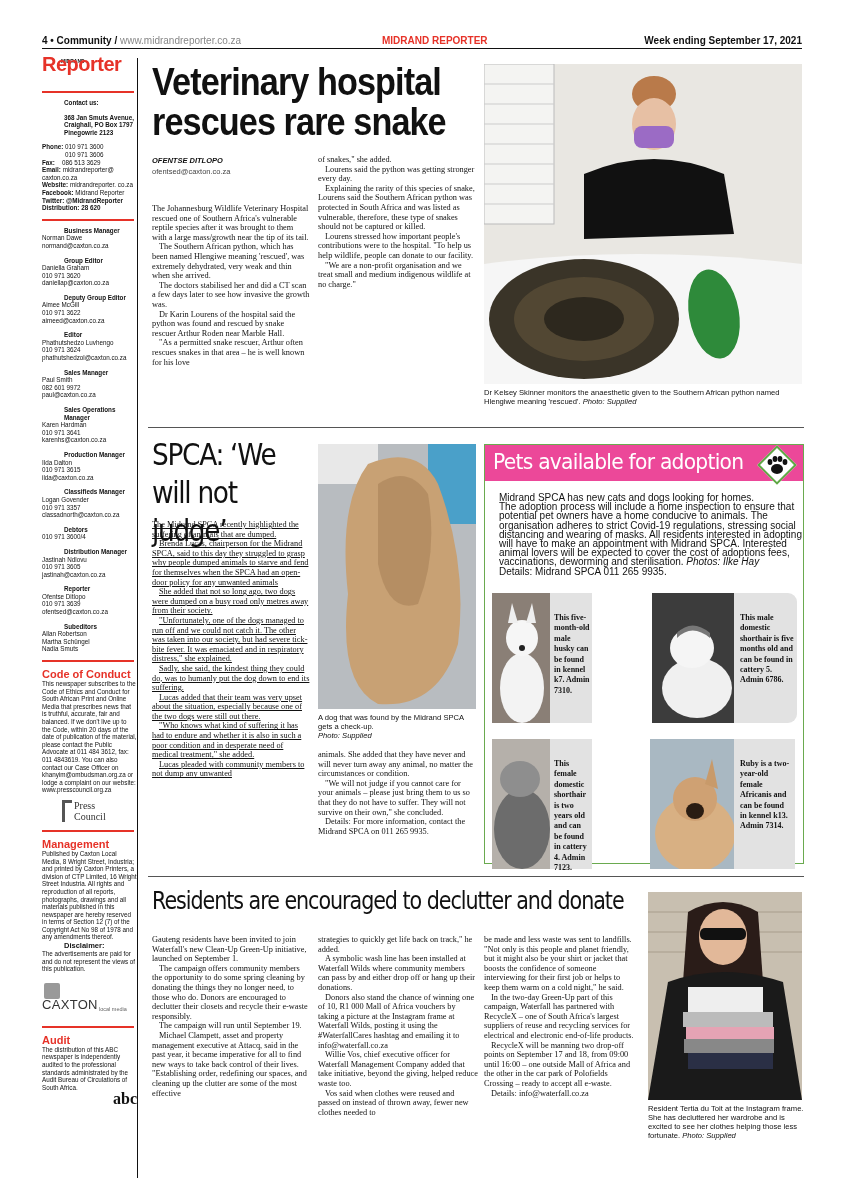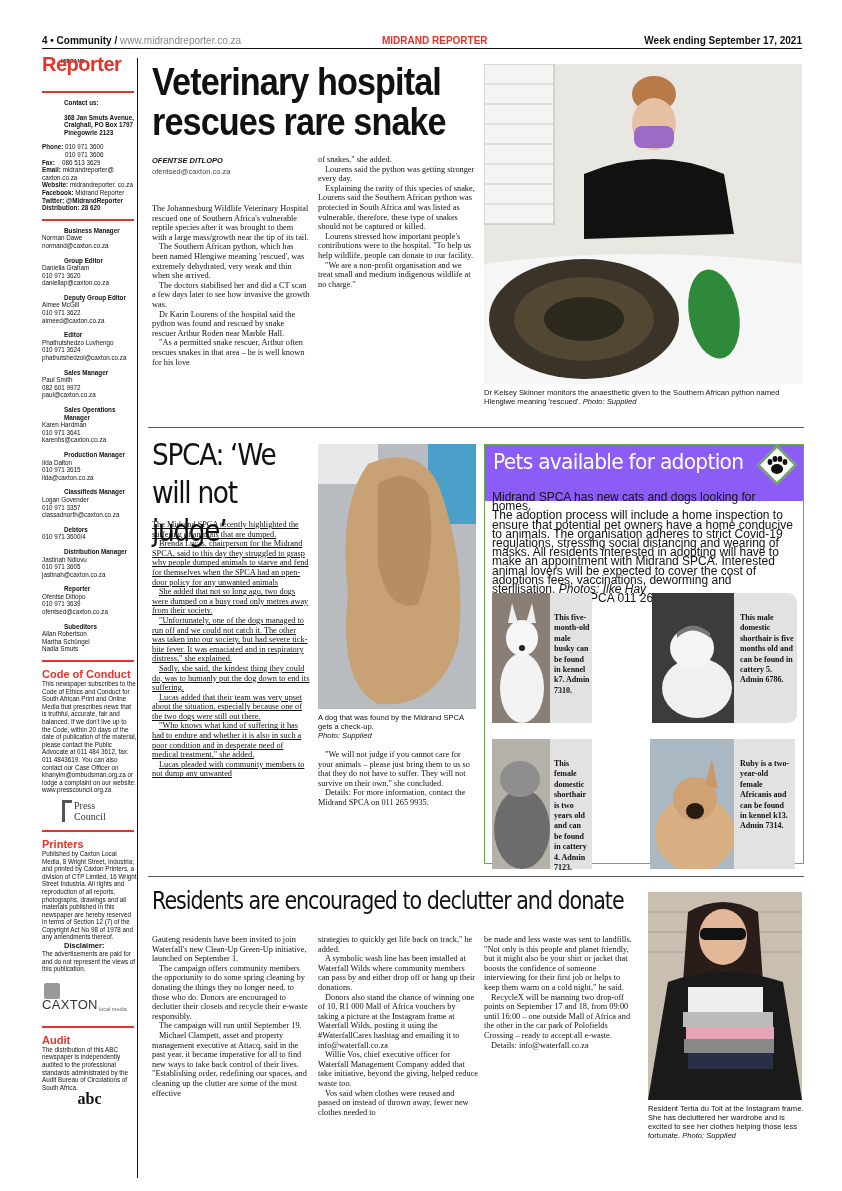--- a/index.html
+++ b/index.html
@@ -24,21 +24,21 @@
   .sb-block { margin-bottom: 7px; }
   .sb-b { font-weight: bold; margin-left: 22px; }
   .sb-sec-title { font-size: 11px; line-height: 12px; font-weight: bold; color: #e63228; }
   .press-logo { height: 26px; margin: 6px 0 4px 20px; position: relative; }
   .press-logo .mark { position: absolute; left: 0; top: 0; width: 10px; height: 22px; border-left: 3px solid #555; border-top: 3px solid #555; }
   .press-logo .txt { position: absolute; left: 12px; top: 0; font-family: "Liberation Serif", serif; font-size: 10px; line-height: 11px; color: #333; }
   .caxton-logo { height: 40px; margin-top: 10px; position: relative; }
   .caxton-logo .sq { position: absolute; left: 2px; top: 0; width: 16px; height: 16px; background: #999; border-radius: 2px; }
   .caxton-logo .name { position: absolute; left: 0; top: 18px; font-size: 13px; color: #333; letter-spacing: 0.3px; }
   .caxton-logo .sub { position: absolute; left: 57px; top: 23px; font-size: 5.5px; color: #666; }
-  .abc-logo { text-align: center; font-size: 16px; font-weight: bold; color: #111; margin-top: 4px; font-family: "Liberation Serif", serif; }
+  .abc-logo { text-align: right; font-size: 16px; font-weight: bold; color: #111; margin-top: 4px; font-family: "Liberation Serif", serif; }
 
   
   .hl-snake { left: 152px; top: 62px; width: 330px; font-family: "Liberation Sans", sans-serif; font-weight: bold; font-size: 38px; line-height: 40px; letter-spacing: -1px; transform: scaleX(0.9); transform-origin: left top; }
   .byline { left: 152px; top: 156px; font-family: "Liberation Sans", sans-serif; font-size: 7.5px; }
   .byline .name { font-weight: bold; font-style: italic; display: block; }
   .byline .email { color: #444; display: block; margin-top: 2px; }
 
   .col { font-size: 8.3px; line-height: 9.6px; text-align: left; }
   .col p { text-indent: 7px; }
   .col p.first { text-indent: 0; }
@@ -46,26 +46,26 @@
   .photo { background: #ccc; overflow: hidden; }
   .caption { font-family: "Liberation Sans", sans-serif; font-size: 7.6px; line-height: 9px; }
   .caption i { font-style: italic; }
 
   .hr { height: 1px; background: #555; }
 
   .hl-spca { left: 152px; top: 436px; width: 160px; font-family: "DejaVu Sans", sans-serif; font-size: 30px; line-height: 38px; letter-spacing: -1.5px; transform: scaleX(0.88); transform-origin: left top; }
 
   
   .pets-box { left: 484px; top: 444px; width: 320px; height: 420px; border: 1.5px solid #6aaa4f; }
-  .pets-head { position: absolute; left: 0; top: 0; width: 100%; height: 56px; background: #8b5cf6; }
+  .pets-head { position: absolute; left: 0; top: 0; width: 100%; height: 36px; background: #ec4899; }
   .pets-title { position: absolute; left: 8px; top: 4px; font-family: "DejaVu Sans", sans-serif; font-size: 22px; color: #fff; letter-spacing: -0.8px; transform: scaleX(0.92); transform-origin: left top; white-space: nowrap; }
   .paw-wrap { position: absolute; right: 8px; top: 2px; width: 36px; height: 36px; }
   .paw-diamond { position: absolute; left: 4px; top: 4px; width: 28px; height: 28px; background: #fff; transform: rotate(45deg); border: 2px solid #5fa845; }
   .paw { position: absolute; left: 0; top: 0; width: 36px; height: 36px; }
-  .pets-intro { position: absolute; left: 7px; top: 48px; width: 305px; font-family: "Liberation Sans", sans-serif; font-size: 12px; line-height: 9.2px; }
+  .pets-intro { position: absolute; left: 14px; top: 48px; width: 305px; font-family: "Liberation Sans", sans-serif; font-size: 10px; line-height: 9.2px; }
   .pet-card { position: absolute; width: 100px; height: 130px; background: #e2e2e2; }
   .pet-card .pimg { position: absolute; left: 0; top: 0; width: 58px; height: 100%; }
   .pet-card .ptxt { position: absolute; left: 62px; top: 20px; width: 36px; font-family: Liberation Serif, serif; font-weight: bold; font-size: 8px; line-height: 10.4px; }
 
   .hl-resid { left: 152px; top: 886px; width: 480px; font-family: "DejaVu Sans", sans-serif; font-size: 24px; line-height: 30px; letter-spacing: -1.2px; transform: scaleX(0.86); transform-origin: left top; white-space: nowrap; }
 </style>
 </head>
 <body>
 
 <div class="abs page-header">
@@ -177,21 +177,21 @@
   <div class="sb-sec-title">Code of Conduct</div>
   <div>This newspaper subscribes to the Code of Ethics and Conduct for South African Print and Online Media that prescribes news that is truthful, accurate, fair and balanced. If we don't live up to the Code, within 20 days of the date of publication of the material, please contact the Public Advocate at 011 484 3612, fax: 011 4843619. You can also contact our Case Officer on khanyim@ombudsman.org.za or lodge a complaint on our website: www.presscouncil.org.za</div>
   <div class="press-logo">
     <div class="mark"></div>
     <div class="txt">
       <div>Press</div>
       <div>Council</div>
     </div>
   </div>
   <div class="red-rule"></div>
-  <div class="sb-sec-title">Printers</div>
+  <div class="sb-sec-title">Management</div>
   <div>Published by Caxton Local Media, 8 Wright Street, Industria; and printed by Caxton Printers, a division of CTP Limited, 16 Wright Street Industria. All rights and reproduction of all reports, photographs, drawings and all materials published in this newspaper are hereby reserved in terms of Section 12 (7) of the Copyright Act No 98 of 1978 and any amendments thereof.</div>
   <div class="sb-b" style="font-size:7.5px;line-height:9px;">Disclaimer:</div>
   <div>The advertisements are paid for and do not represent the views of this publication.</div>
   <div class="caxton-logo">
     <div class="sq"></div>
     <span class="name">CAXTON</span>
     <span class="sub">local media</span>
   </div>
   <div class="red-rule"></div>
   <div class="sb-sec-title">Audit</div>
@@ -267,20 +267,21 @@
     <rect x="0" y="0" width="60" height="40" fill="#e8e8e8"></rect>
     <path d="M50 20 Q100 0 120 40 Q150 120 140 200 Q120 265 60 260 Q20 240 30 150 Q20 60 50 20 Z" fill="#c8a174"></path>
     <path d="M60 40 Q90 20 110 50 Q120 110 100 160 Q70 170 60 120 Z" fill="#a98258" opacity="0.6"></path>
   </svg>
 </div>
 <div class="abs caption" style="left:318px;top:713px;width:158px;">
   <span>A dog that was found by the Midrand SPCA gets a check-up.</span><br>
   <i>Photo: Supplied</i>
 </div>
 <div class="abs col" id="spca-col2" style="left:318px;top:750px;width:160px;">
+    <p class="first">animals. She added that they have never and will never turn away any animal, no matter the circumstances or condition.</p>
     <p>"We will not judge if you cannot care for your animals – please just bring them to us so that they do not have to suffer. They will not survive on their own," she concluded.</p>
     <p>Details: For more information, contact the Midrand SPCA on 011 265 9935.</p>
   </div>
 
 <div class="abs pets-box">
   <div class="pets-head">
     <div class="pets-title">Pets available for adoption</div>
     <div class="paw-wrap">
       <div class="paw-diamond"></div>
       <svg class="paw" viewBox="0 0 36 36">
@@ -352,20 +353,21 @@
   </div>
 <div class="abs col" id="dec-col2" style="left:318px;top:935px;width:160px;">
     <p class="first">strategies to quickly get life back on track," he added.</p>
     <p>A symbolic wash line has been installed at Waterfall Wilds where community members can pass by and either drop off or hang up their donations.</p>
     <p>Donors also stand the chance of winning one of 10, R1 000 Mall of Africa vouchers by taking a picture at the Instagram frame at Waterfall Wilds, posting it using the #WaterfallCares hashtag and emailing it to info@waterfall.co.za</p>
     <p>Willie Vos, chief executive officer for Waterfall Management Company added that take initiative, beyond the giving, helped reduce waste too.</p>
     <p>Vos said when clothes were reused and passed on instead of thrown away, fewer new clothes needed to</p>
   </div>
 <div class="abs col" id="dec-col3" style="left:484px;top:935px;width:150px;">
     <p class="first">be made and less waste was sent to landfills. "Not only is this people and planet friendly, but it might also be your shirt or jacket that boosts the confidence of someone interviewing for their first job or helps to keep them warm on a cold night," he said.</p>
+    <p>In the two-day Green-Up part of this campaign, Waterfall has partnered with RecycleX – one of South Africa's largest suppliers of reuse and recycling services for electrical and electronic end-of-life products.</p>
     <p>RecycleX will be manning two drop-off points on September 17 and 18, from 09:00 until 16:00 – one outside Mall of Africa and the other in the car park of Polofields Crossing – ready to accept all e-waste.</p>
     <p>Details: info@waterfall.co.za</p>
   </div>
 
 <div class="abs photo" style="left:648px;top:892px;width:154px;height:208px;">
   <svg width="154" height="208" viewBox="0 0 154 208">
     <rect width="154" height="208" fill="#c8bfb0"></rect>
     <g stroke="#a89d8c">
         <line x1="0" y1="20" x2="154" y2="20"></line>
         <line x1="0" y1="40" x2="154" y2="40"></line>

